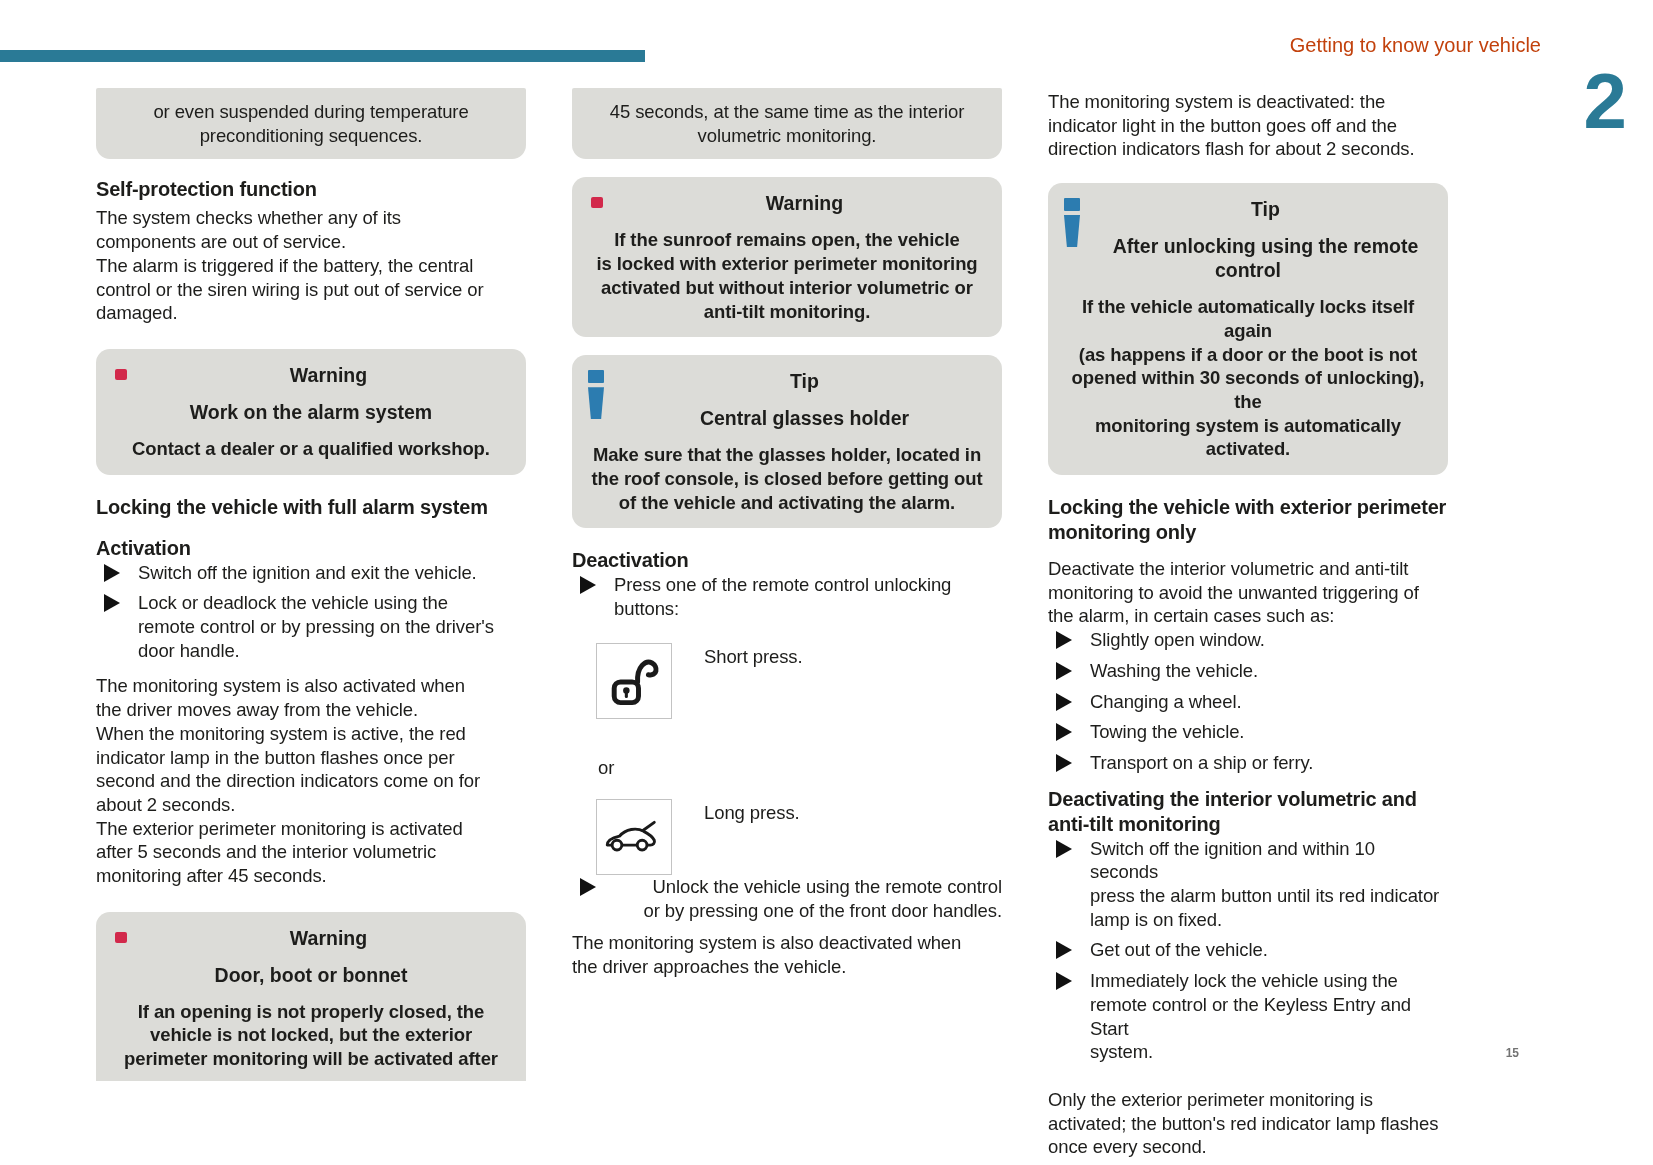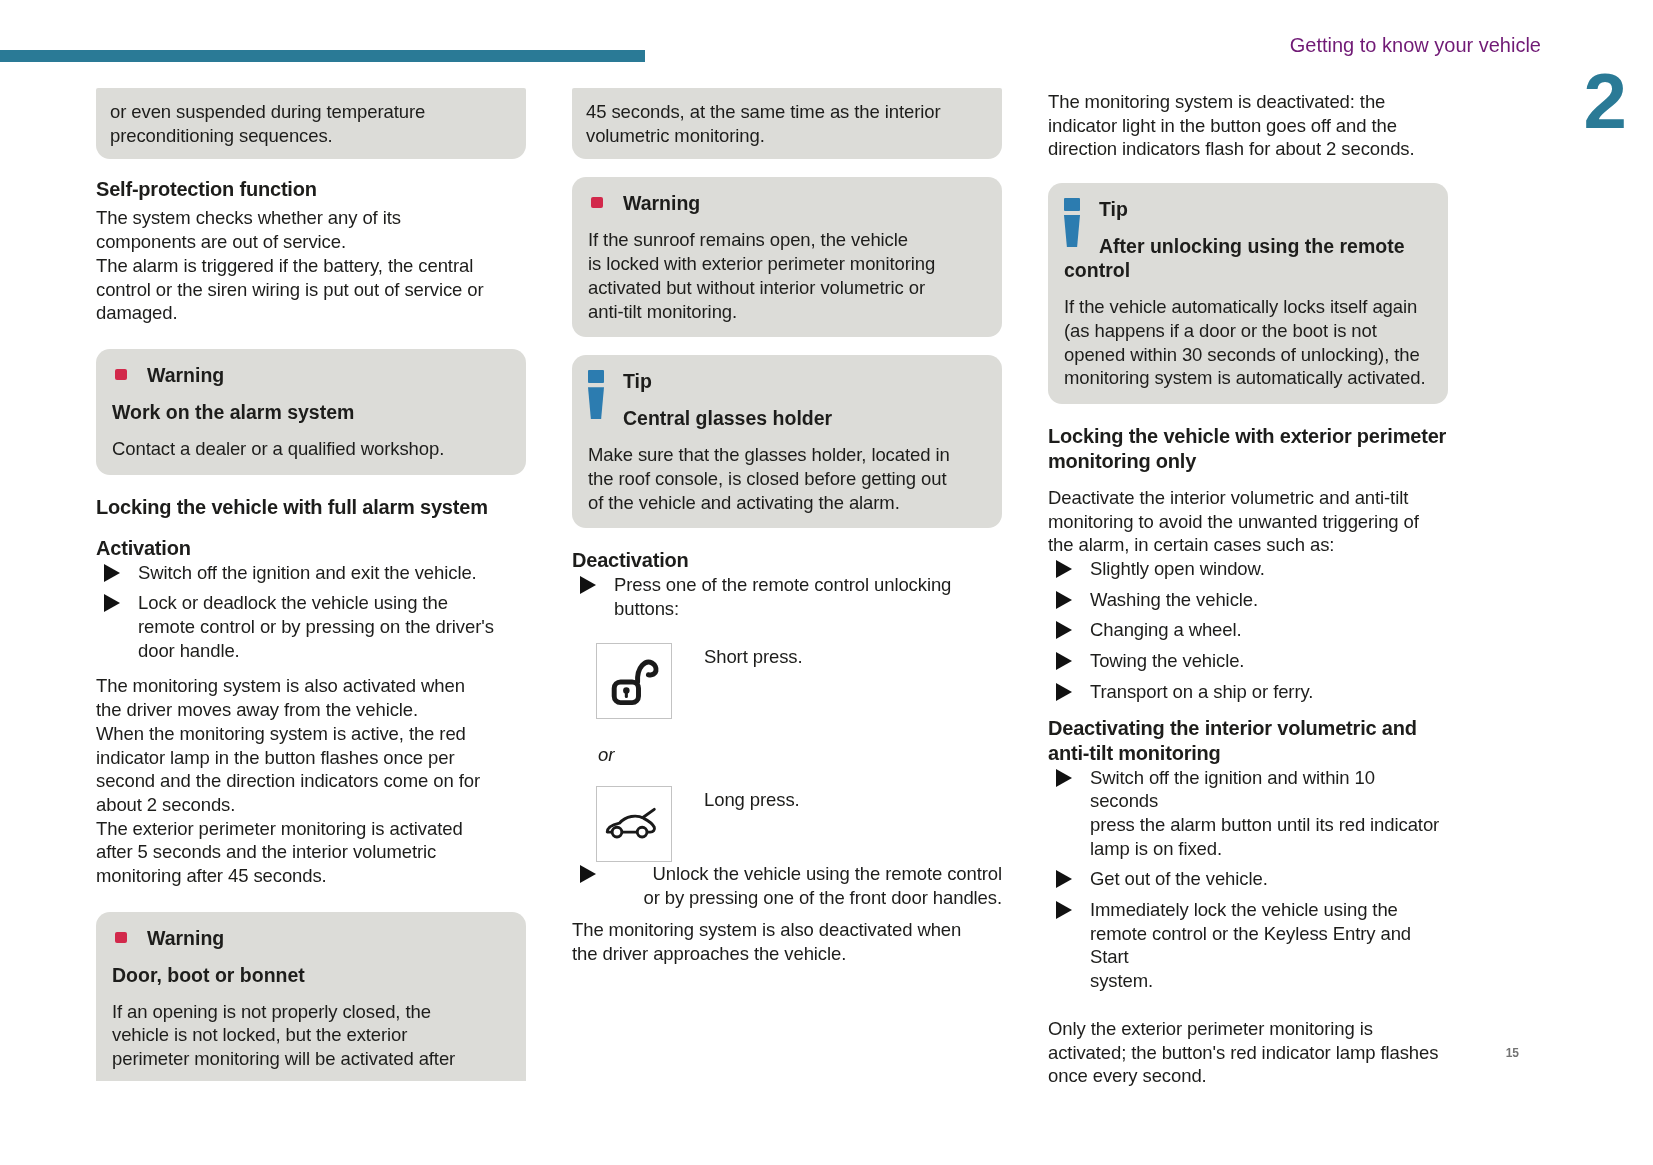--- a/index.html
+++ b/index.html
@@ -2,59 +2,59 @@
 <html><head>
 <meta charset="utf-8">
 <style>
   html,body{margin:0;padding:0;background:#ffffff;}
   .page{
     position:relative;width:1653px;height:1165px;background:#ffffff;overflow:hidden;
     font-family:"Liberation Sans", sans-serif;color:#1d1d1b;
   }
   
   .top-bar{position:absolute;left:0;top:50px;width:645px;height:12px;background:#2A7A96;}
-  .running-head{position:absolute;top:34px;right:112px;font-size:20px;color:#701a75;letter-spacing:0;}
+  .running-head{position:absolute;top:34px;right:112px;font-size:20px;color:#c2410c;letter-spacing:0;}
   .chapter-num{position:absolute;top:62px;right:26px;font-size:78px;line-height:1;font-weight:bold;color:#2A7A96;}
   .page-num{position:absolute;top:1046px;right:134px;font-size:12px;font-weight:bold;color:#737373;}
   
   .content{position:absolute;left:96px;top:88px;display:flex;align-items:flex-start;}
   .col{flex:none;}
   .col1{width:430px;}
   .col2{width:430px;margin-left:46px;}
   .col3{width:400px;margin-left:46px;}
   
   .txt{font-size:18.5px;line-height:23.7px;letter-spacing:-0.1px;white-space:pre-line;margin:0;}
   .h-section{font-size:20px;line-height:25px;font-weight:bold;letter-spacing:-0.2px;white-space:pre-line;margin:0;}
   .h-sub{font-size:20px;line-height:25px;font-weight:bold;letter-spacing:-0.2px;margin:0;}
   
-  .note{background:#DCDCD8;border-radius:14px;padding:14px 16px;}
+  .note{background:#DCDCD8;border-radius:14px;padding:14px 16px;text-align:center;}
   .note--cont{border-radius:2px 2px 14px 14px;padding:12px 14px;}
   .note--cut{border-radius:14px 14px 0 0;padding-bottom:10px;}
   .note-title{font-size:19.5px;line-height:24px;font-weight:bold;margin:0;}
   .note-subtitle{font-size:19.5px;line-height:24px;font-weight:bold;margin:13px 0 0 0;white-space:pre-line;}
-  .note-body{margin-top:13px;}
+  .note-body{margin-top:13px;font-weight:bold;}
   
   .excl{float:left;width:17px;margin:1px 18px 0 0;}
   .excl .bar{width:17px;height:34px;background:#D2294B;border-radius:8px 8px 3px 3px;clip-path:polygon(0 0,100% 0,76% 100%,24% 100%);}
   .excl .dot{width:12px;height:11px;background:#D2294B;margin:5px auto 0 auto;border-radius:2px;}
   
   .info{float:left;width:16px;margin:1px 19px 0 0;}
   .info .dot{width:16px;height:13px;background:#2C7CB0;border-radius:1px;}
   .info .stem{width:16px;height:32px;background:#2C7CB0;margin-top:4px;clip-path:polygon(0 0,100% 0,82% 100%,18% 100%);}
   
   ul.steps{list-style:none;margin:0;padding:0;}
   ul.steps li{position:relative;padding-left:42px;margin:0 0 7px 0;}
   .arr{position:absolute;left:8px;top:3px;width:0;height:0;
        border-left:16px solid #111;border-top:9.5px solid transparent;border-bottom:9.5px solid transparent;}
   
   .picto-row{display:flex;align-items:flex-start;margin-left:24px;}
   .picto-tile{flex:none;width:76px;height:76px;border:1px solid #c3c3c3;background:#fff;
               display:flex;align-items:center;justify-content:center;box-sizing:border-box;}
   .picto-caption{margin-left:32px;padding-top:2px;}
-  .or-label{margin:24px 0 0 26px;font-style:italic;}
+  .or-label{margin:37px 0 0 26px;}
   
   .mt4{margin-top:4px;}.mt8{margin-top:8px;}.mt12{margin-top:12px;}
   .mt14{margin-top:14px;}.mt16{margin-top:16px;}.mt18{margin-top:18px;}.mt20{margin-top:20px;}
   .mt22{margin-top:22px;}.mt24{margin-top:24px;}.mt28{margin-top:28px;text-align:right;}.mt40{margin-top:24px;}
 </style>
 </head>
 <body>
 
 <div class="page">
 

